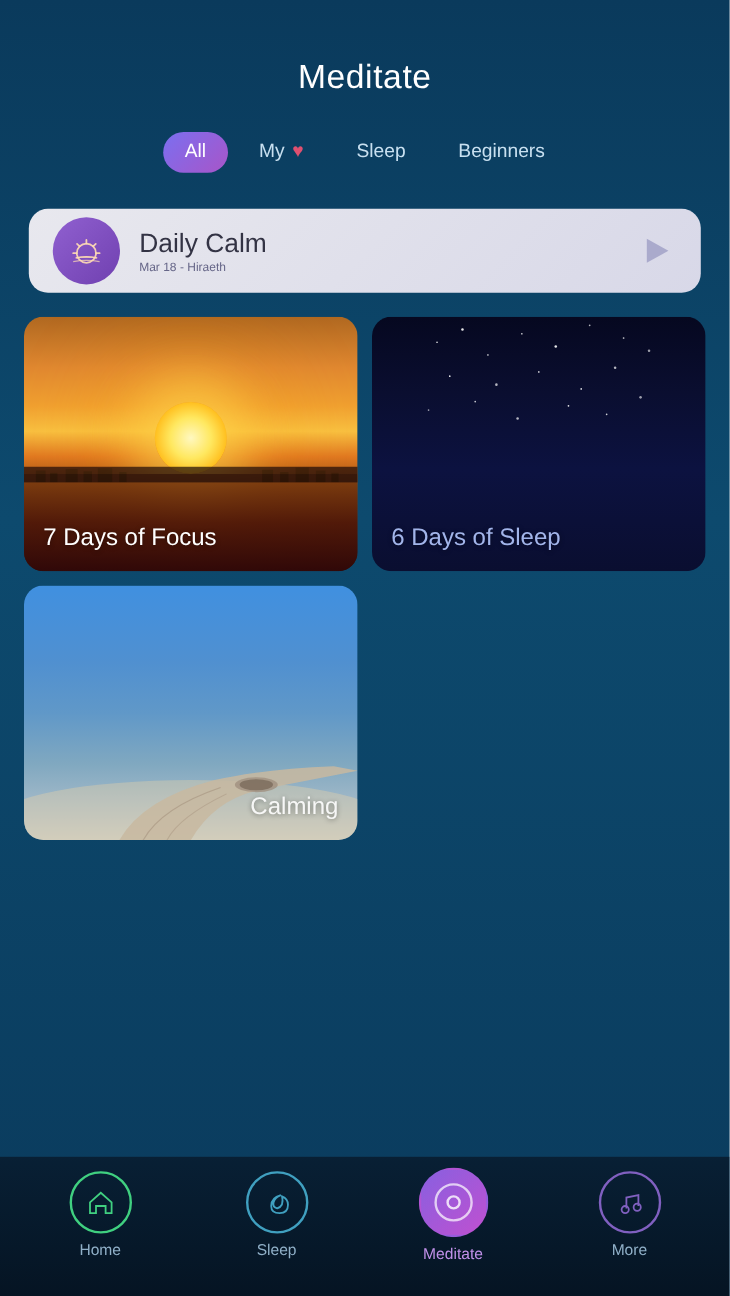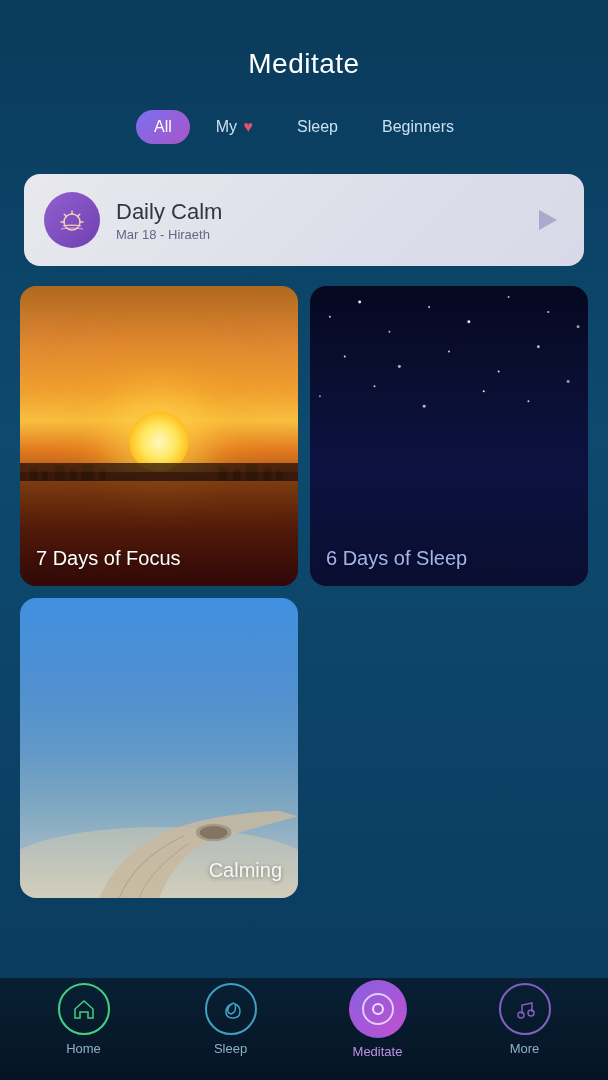--- a/index.html
+++ b/index.html
@@ -55,21 +55,21 @@
       margin-left: 2px;
     }
 
     
     .daily-calm-card {
       margin: 10px 24px 20px;
       background: linear-gradient(135deg, #e8e8ee, #d8d8e8);
       border-radius: 16px;
       display: flex;
       align-items: center;
-      padding: 18px 20px;
+      padding: 7px 20px;
       gap: 16px;
     }
     .daily-calm-icon {
       width: 56px;
       height: 56px;
       border-radius: 50%;
       background: linear-gradient(135deg, #9060d0, #7040b0);
       display: flex;
       align-items: center;
       justify-content: center;
@@ -81,21 +81,21 @@
     }
     .daily-calm-info {
       flex: 1;
     }
     .daily-calm-title {
       font-size: 22px;
       color: #333344;
       font-weight: 400;
     }
     .daily-calm-subtitle {
-      font-size: 13px;
+      font-size: 10px;
       color: #666688;
       margin-top: 2px;
     }
     .play-button {
       width: 36px;
       height: 36px;
       display: flex;
       align-items: center;
       justify-content: center;
       cursor: pointer;
@@ -113,21 +113,21 @@
     .cards-grid {
       display: grid;
       grid-template-columns: 1fr 1fr;
       gap: 12px;
       padding: 0 20px;
     }
     .card {
       border-radius: 16px;
       overflow: hidden;
       position: relative;
-      height: 300px;
+      height: 212px;
       cursor: pointer;
     }
     .card-bg {
       width: 100%;
       height: 100%;
       position: absolute;
       top: 0; left: 0;
     }
     .card-label {
       position: absolute;
@@ -222,21 +222,21 @@
         #c0c8c8 100%
       );
     }
 
     
     .bottom-nav {
       position: absolute;
       bottom: 0;
       left: 0;
       right: 0;
-      height: 102px;
+      height: 116px;
       background: linear-gradient(180deg, rgba(8,30,50,0.95) 0%, rgba(5,20,35,1) 100%);
       display: flex;
       align-items: center;
       justify-content: space-around;
       padding: 0 10px 20px;
     }
     .nav-item {
       display: flex;
       flex-direction: column;
       align-items: center;

